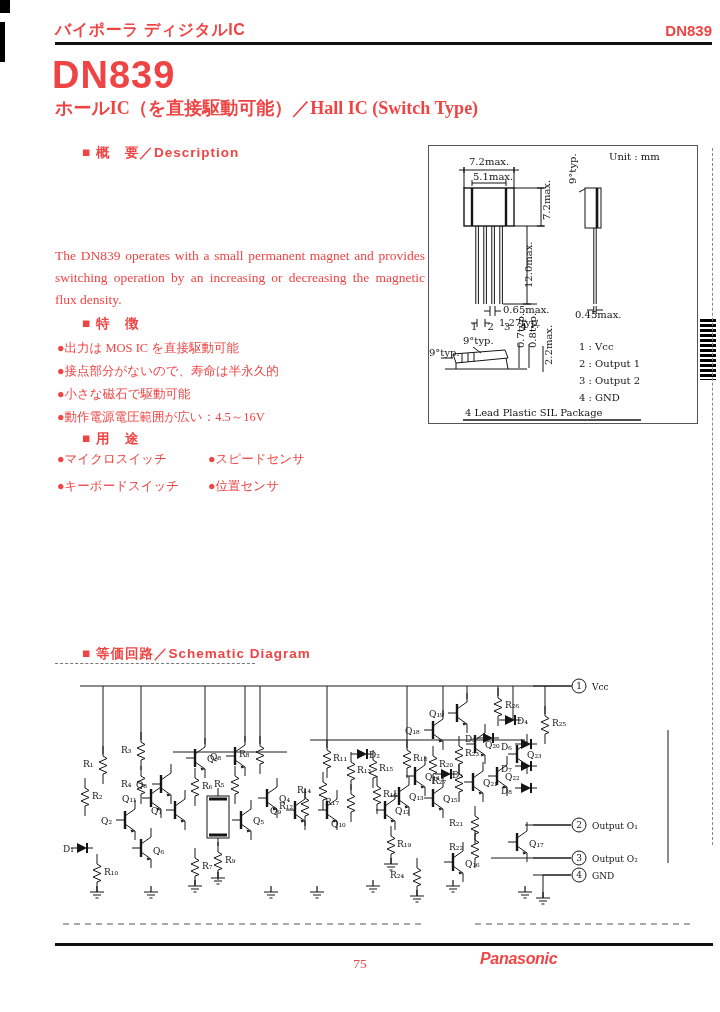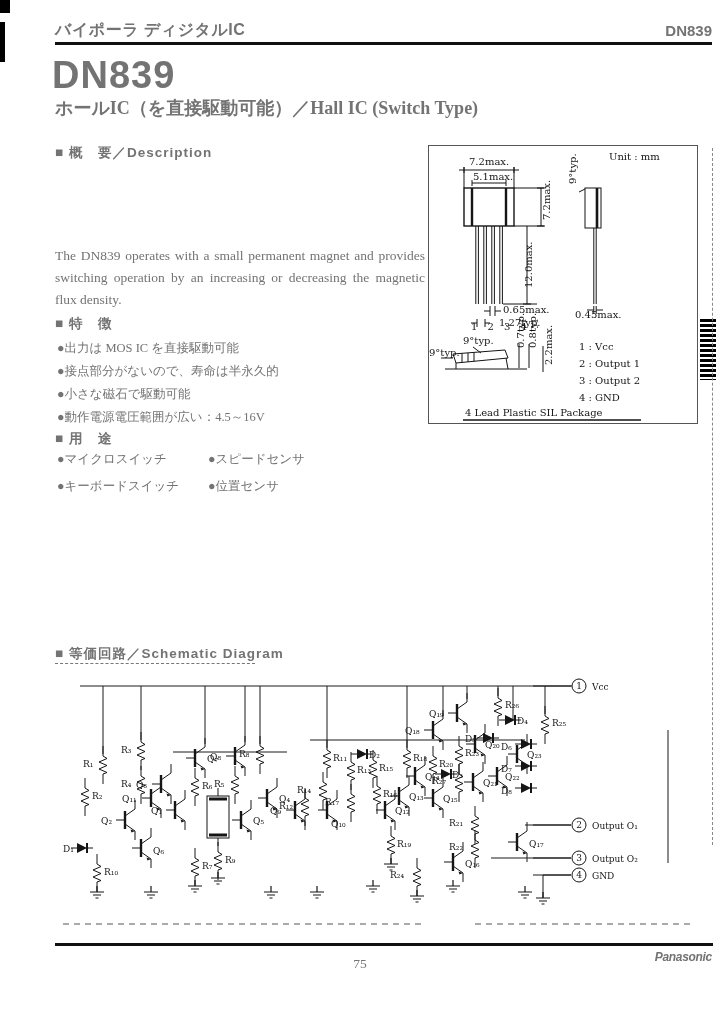--- a/index.html
+++ b/index.html
@@ -1,24 +1,24 @@
 <!DOCTYPE html>
 <html><head>
 <meta charset="utf-8">
 <style>
   html,body{margin:0;padding:0;background:#e8e8e8;}
   .page{position:relative;width:720px;height:1012px;background:#ffffff;overflow:hidden;
-        font-family:"Liberation Serif",serif;color:#737373;}
+        font-family:"Liberation Serif",serif;color:#ef4444;}
   .abs{position:absolute;}
   .hdr-left{left:55px;top:20px;font-family:"Liberation Sans",sans-serif;font-size:16px;font-weight:700;letter-spacing:.5px;}
   .hdr-right{left:420px;top:22px;width:292px;text-align:right;font-family:"Liberation Sans",sans-serif;font-size:15px;font-weight:700;}
   .hdr-rule{left:55px;top:42px;width:657px;height:3px;background:#111;}
   .doc-title{left:52px;top:54px;font-family:"Liberation Sans",sans-serif;font-size:38px;font-weight:900;letter-spacing:1px;}
   .doc-sub{left:55px;top:96px;font-size:18px;font-weight:700;}
-  .sec-h{font-family:"Liberation Sans",sans-serif;font-size:13.5px;font-weight:700;letter-spacing:1px;}
+  .sec-h{font-family:"Liberation Sans",sans-serif;font-size:13.5px;font-weight:700;letter-spacing:1px;margin-left:27px;}
   .h-desc{left:55px;top:144px;}
   .p-jp{left:55px;top:165px;width:370px;font-size:12.5px;line-height:26px;text-align:justify;}
   .p-en{left:55px;top:231px;width:370px;font-size:13.5px;line-height:22px;text-align:justify;}
   .h-feat{left:55px;top:315px;}
   .feat{left:57px;top:337px;width:370px;list-style:none;margin:0;padding:0;font-size:12.5px;}
   .feat li{line-height:23px;}
   .h-app{left:55px;top:430px;}
   .app-col{width:160px;list-style:none;margin:0;padding:0;font-size:12.5px;}
   .app-col li{line-height:27px;}
   .app1{left:57px;top:446px;}
@@ -26,22 +26,22 @@
   .pkg-box{left:428px;top:145px;width:268px;height:277px;border:1px solid #555;}
   .pkg-box svg{position:absolute;left:0;top:0;}
   svg text{font-family:"DejaVu Serif",serif;fill:#151515;}
   .pkg-svg text{font-size:10px;}
   .sch-svg text{font-size:9px;}
   .h-sch{left:55px;top:645px;}
   .sch-underline{left:55px;top:663px;width:200px;border-top:1px dashed #777;}
   .sch-wrap{left:55px;top:658px;width:648px;height:270px;}
   .ftr-rule{left:55px;top:943px;width:658px;height:3px;background:#111;}
   .pageno{left:300px;top:956px;width:120px;text-align:center;font-size:13.5px;}
-  .brand{left:480px;top:950px;width:232px;text-align:right;
-         font-family:"Liberation Sans",sans-serif;font-weight:700;font-style:italic;font-size:12px;letter-spacing:-0.3px;}
+  .brand{left:480px;top:950px;width:232px;text-align:left;
+         font-family:"Liberation Sans",sans-serif;font-weight:700;font-style:italic;font-size:16px;letter-spacing:-0.3px;}
   .barcode{left:700px;top:319px;width:16px;height:61px;
            background:repeating-linear-gradient(to bottom,#000 0 3px,#fff 3px 5px);}
   .edge-line{left:712px;top:148px;height:697px;border-left:1px dashed #888;}
   .artifact-corner{left:0;top:0;width:10px;height:13px;background:#000;}
   .artifact-left{left:0;top:22px;width:5px;height:40px;background:#000;}
   path,rect,circle,line{vector-effect:none;}
 </style>
 </head>
 <body>
 

